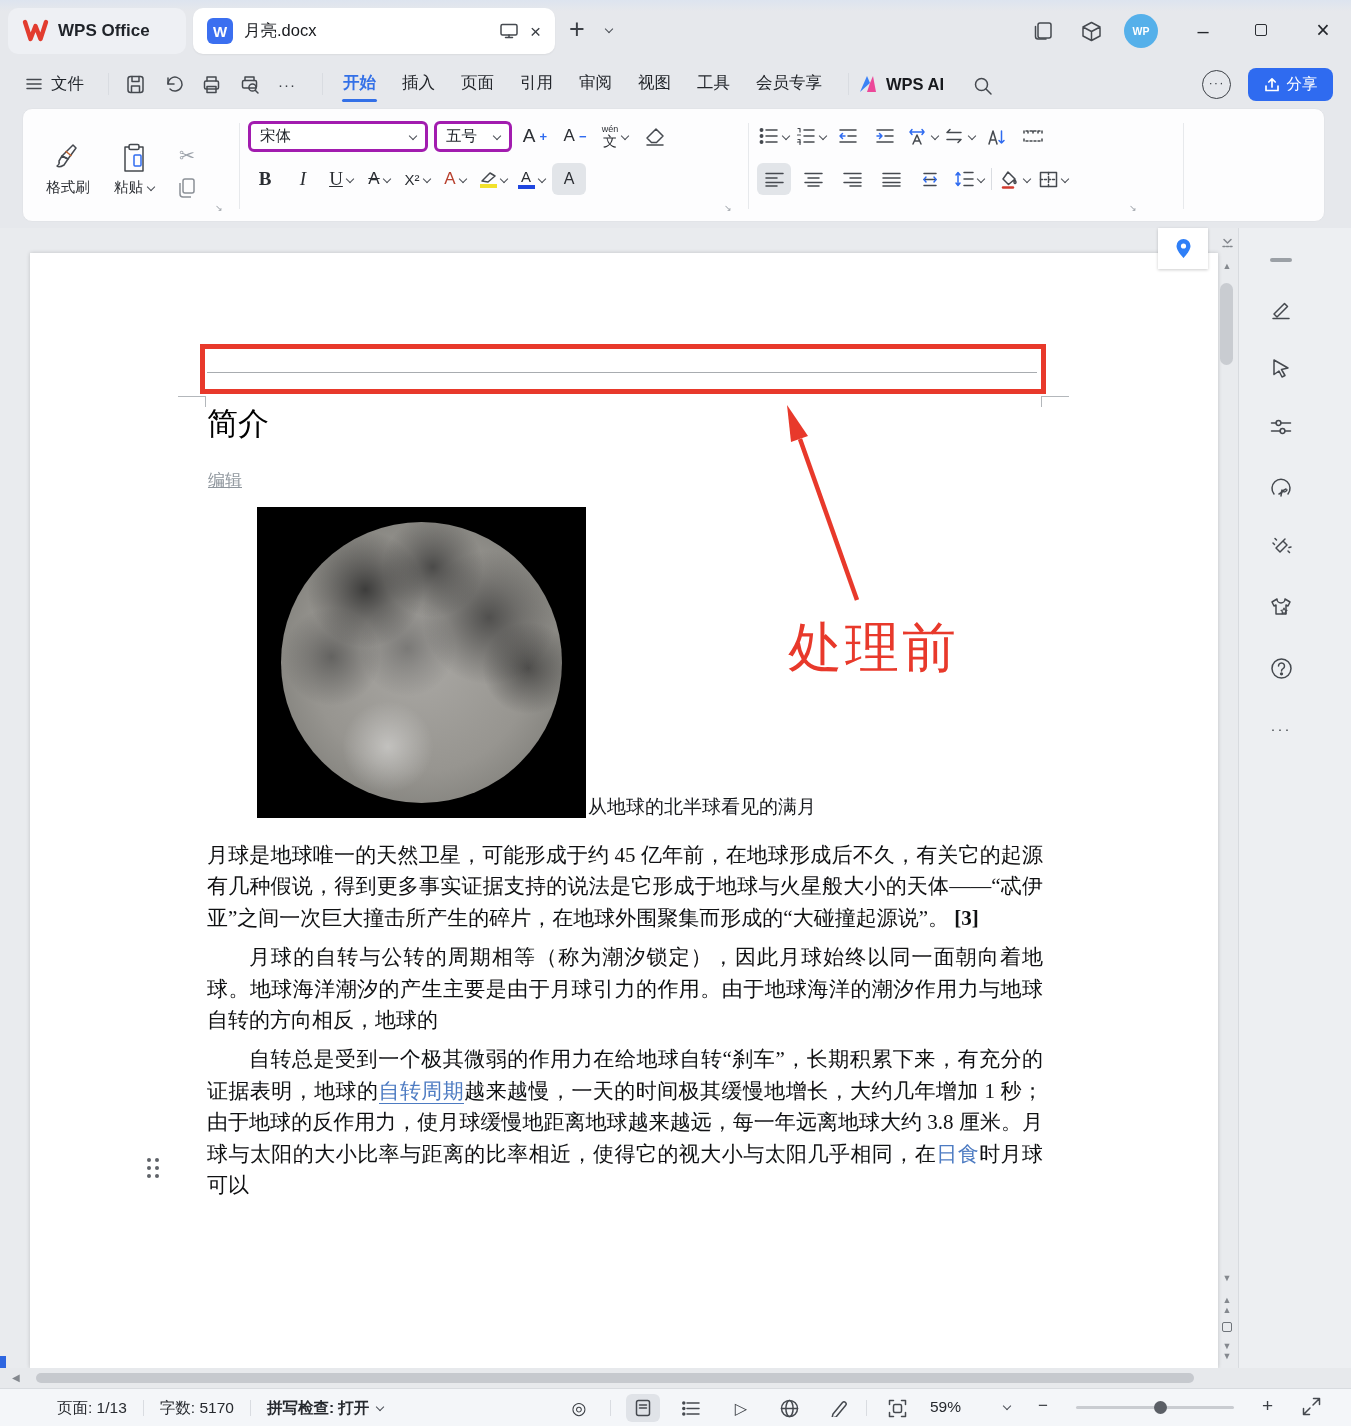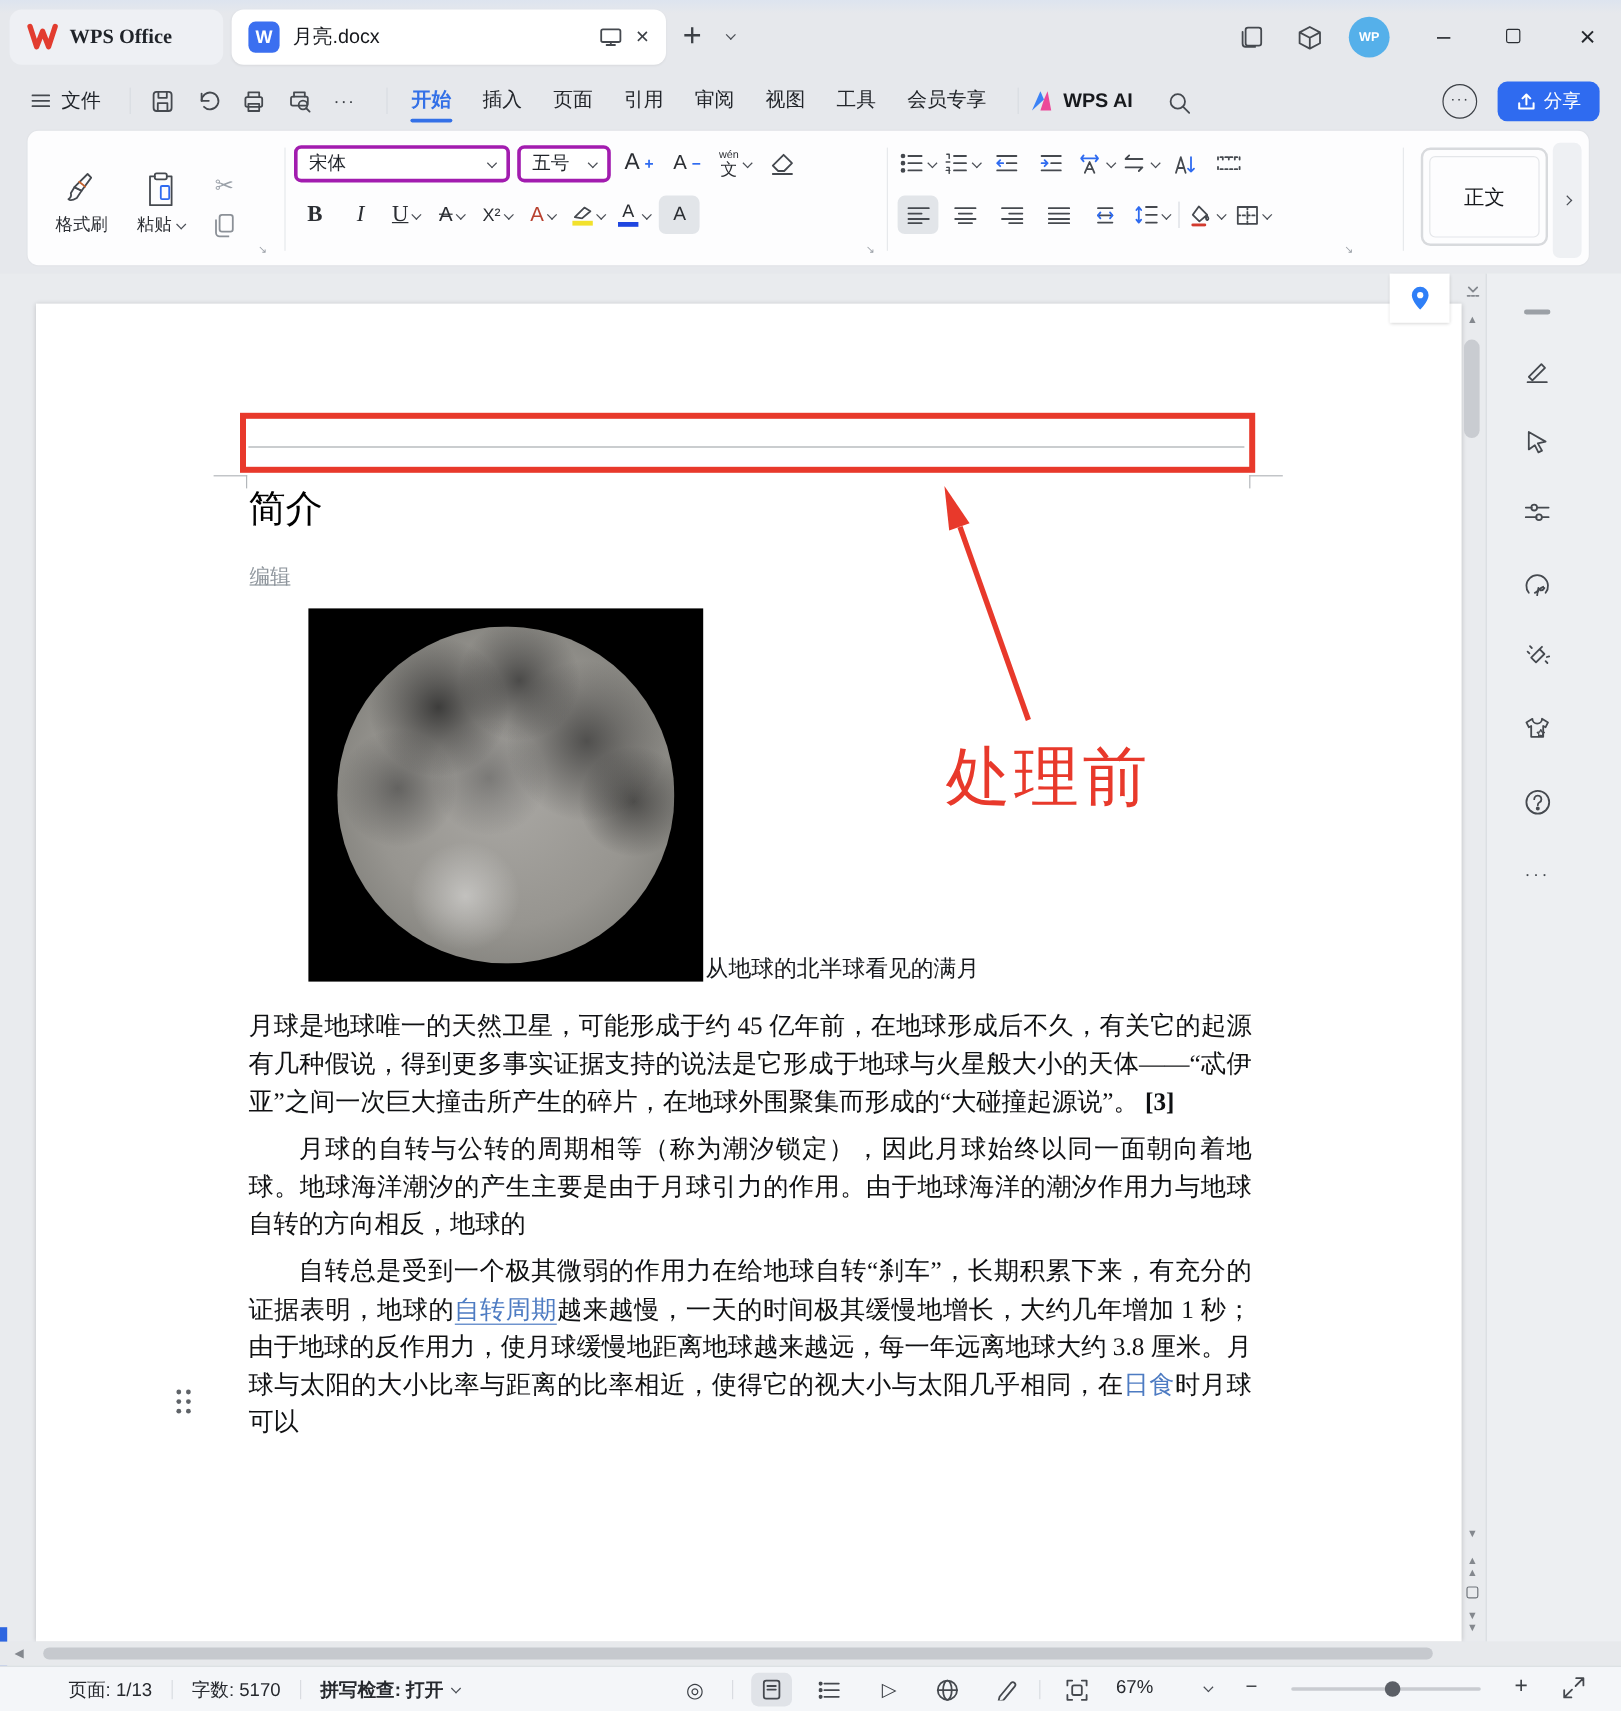--- a/index.html
+++ b/index.html
@@ -9,21 +9,21 @@
   .flex { display:flex; align-items:center; }
   .ic { stroke:#45494f; fill:none; stroke-width:1.5; stroke-linecap:round; stroke-linejoin:round; }
   .chev { display:inline-block; width:6px; height:6px; border-right:1.5px solid #4a4e55; border-bottom:1.5px solid #4a4e55; transform:rotate(45deg); }
   .chev-r { transform:rotate(-45deg); }
   .vdiv { width:1px; background:#d9dce1; }
 
   
   #titlebar { left:0; top:0; width:1351px; height:62px;
     background:linear-gradient(180deg,#dde4ef 0%, #e6e8ec 18%); }
   #wps-chip { left:8px; top:8px; width:178px; height:46px; border-radius:10px; background:#eef0f4; display:flex; align-items:center; padding-left:14px; gap:9px; }
-  #wps-chip .t { font-size:17px; font-weight:bold; color:#1f2329;font-family:Liberation Serif, serif; }
+  #wps-chip .t { font-size:17px; font-weight:bold; color:#1f2329; }
   #doc-tab { left:193px; top:8px; width:362px; height:46px; border-radius:10px; background:#ffffff; display:flex; align-items:center; padding:0 14px; gap:11px; box-shadow:0 1px 2px rgba(0,0,0,.06); }
   #doc-tab .wicon { width:26px; height:26px; border-radius:6px; background:#3b6ff0; color:#fff; font-weight:bold; font-size:15px; display:flex; align-items:center; justify-content:center; }
   #doc-tab .title { font-size:16.5px; color:#17191d; flex:1; }
   .tab-tool { color:#5a5f66; display:flex; align-items:center; }
   .glyph-btn { font-size:22px; color:#3c4046; line-height:1; }
   #win-min { left:1190px; top:20px; width:26px; text-align:center; font-size:20px; color:#24272c;}
   #win-max { left:1255px; top:24px; width:12px; height:12px; border:1.6px solid #2b2e33; border-radius:2px; }
   #win-close { left:1310px; top:17px; width:26px; text-align:center; font-size:23px; color:#24272c; }
   #avatar { left:1124px; top:14px; width:34px; height:34px; border-radius:50%; background:#55b0ea; color:#fff; font-size:10.5px; font-weight:bold; display:flex; align-items:center; justify-content:center; }
 
@@ -449,28 +449,20 @@
             <rect x="1.5" y="1.5" width="16" height="14"></rect>
             <path d="M9.5 1.5 v14 M1.5 8.5 h16" stroke-dasharray="2 2"></path>
           </svg>
         <span class="chev"></span>
       </span>
     </div>
     <span class="launcher" style="left:372px;">↘</span>
   </div>
   <div class="rdiv"></div>
 
-  <div class="flex" style="align-items:flex-start;">
-    <div id="style-box">
-      <span class="inner">正文</span>
-    </div>
-    <div id="style-expand">
-      <span class="chev chev-r"></span>
-    </div>
-  </div>
 </div>
 
 <div id="docarea" class="abs">
 
   <div id="page" class="abs">
     <div id="red-box" class="abs"></div>
     <div id="header-rule" class="abs"></div>
     <div id="mark-left" class="abs corner-mark"></div>
     <div id="mark-right" class="abs corner-mark"></div>
 
@@ -626,21 +618,21 @@
       </svg>
   </span>
   <span class="abs vdiv" style="left:866px; top:11px; height:16px;"></span>
   <span class="st-icon" style="left:880px;">
     <svg width="19" height="19" viewBox="0 0 19 19" class="ic">
         <path d="M1.5 5.5 v-4 h4 M13.5 1.5 h4 v4 M17.5 13.5 v4 h-4 M5.5 17.5 h-4 v-4"></path>
         <rect x="5.5" y="5.5" width="8" height="8" rx="1.5"></rect>
       </svg>
   </span>
 
-  <span id="zoom-text">67%</span>
+  <span id="zoom-text">59%</span>
   <span class="abs chev" style="left:1004px; top:14px;"></span>
   <span class="abs" style="left:1038px; top:7px; font-size:17px; color:#3c4046;">−</span>
   <span id="zoom-track">
     <span id="zoom-fill"></span>
     <span id="zoom-thumb"></span>
   </span>
   <span class="abs" style="left:1262px; top:6px; font-size:19px; color:#3c4046;">+</span>
   <span class="abs" style="left:1302px; top:8px;">
     <svg width="19" height="19" viewBox="0 0 19 19" class="ic">
         <path d="M11.5 1.5 h6 v6 M17.5 1.5 L11 8 M7.5 17.5 h-6 v-6 M1.5 17.5 L8 11"></path>

